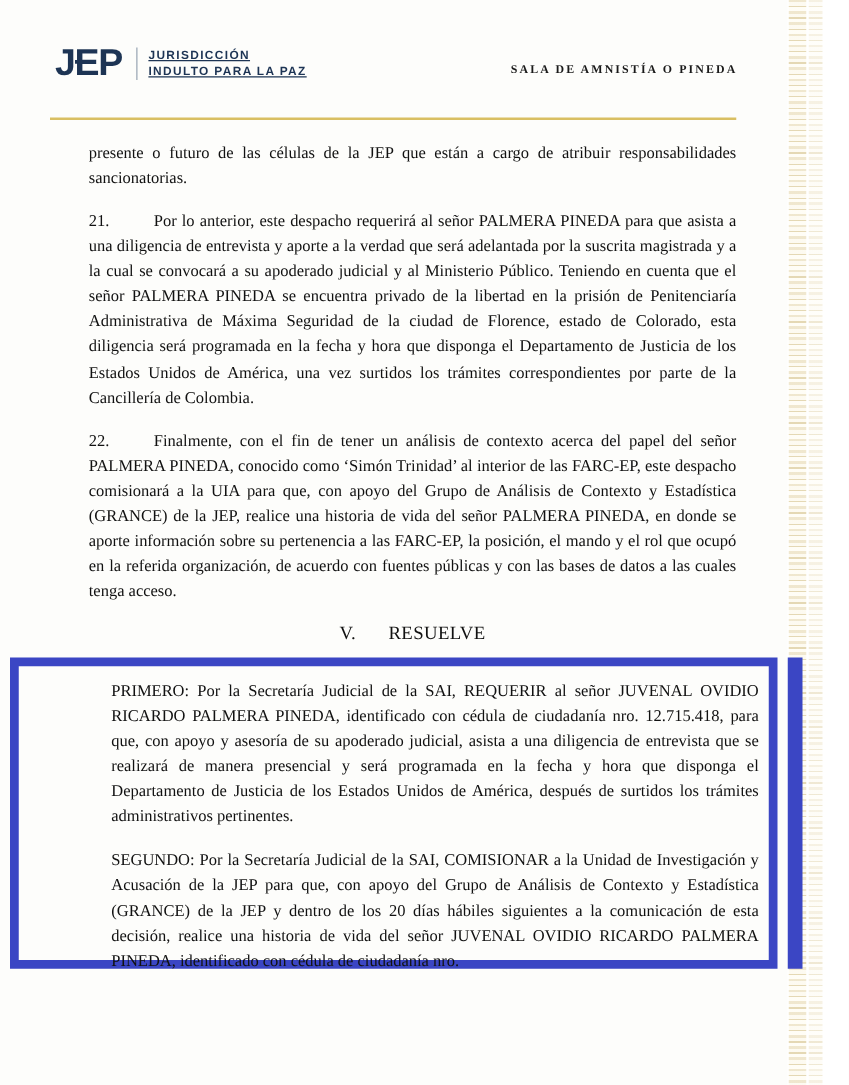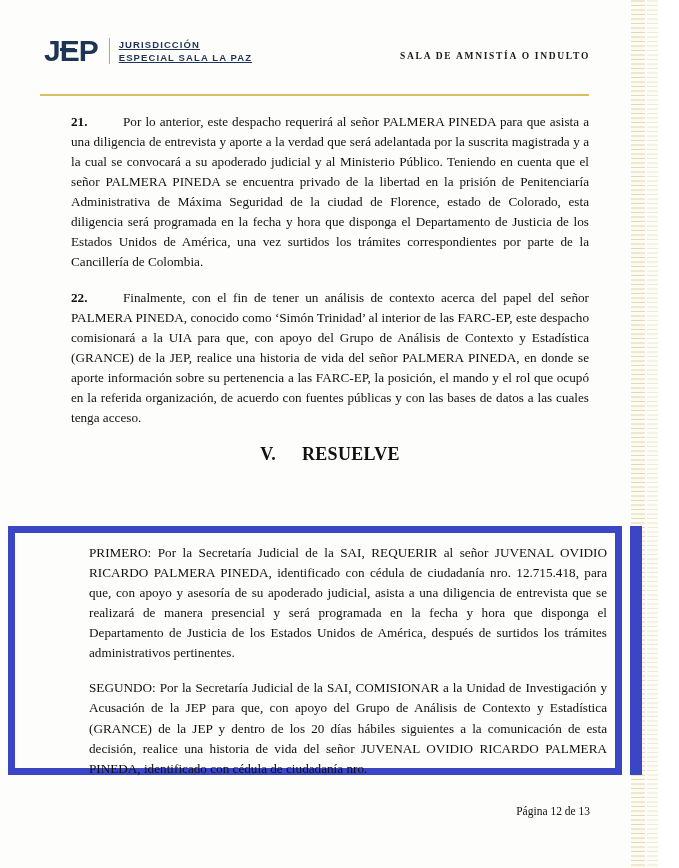--- a/index.html
+++ b/index.html
@@ -93,28 +93,28 @@
   }
   p.para {
     margin: 0 0 15px 0;
     font-size: 13.2px;
     line-height: 1.52;
     text-align: justify;
     text-justify: inter-word;
     hyphens: none;
   }
   p.para:last-child { margin-bottom: 4px; }
-  .num-indent { display: inline-block; width: 52px; font-weight: bold; }
+  .num-indent { display: inline-block; width: 52px; }
   b { font-weight: normal; }
 
   #resuelve {
     margin: 16px 0 0 0;
     text-align: center;
-    font-size: 18px;
-    font-weight: bold;
+    font-size: 15px;
+    font-weight: normal;
     letter-spacing: 0.3px;
   }
   #resuelve .rnum { margin-right: 26px; }
 
   
   #blue-box {
     position: absolute;
     left: 8px;
     top: 526px;
     width: 614px;
@@ -186,30 +186,33 @@
   <div id="header">
 
     <div id="logo-block">
       <span class="jep-mark">
         <span>JEP</span>
         <span class="jep-bar"></span>
       </span>
       <span class="logo-divider"></span>
       <span class="logo-words">
         <div>JURISDICCIÓN</div>
-        <div>ESPECIAL SALA LA PAZ</div>
+        <div>INDULTO PARA LA PAZ</div>
       </span>
     </div>
 
-    <div id="sala-title">SALA DE AMNISTÍA O INDULTO</div>
+    <div id="sala-title">SALA DE AMNISTÍA O PINEDA</div>
     <div id="gold-rule"></div>
   </div>
 
   <div id="content">
 
+    <p class="para">
+      <span>presente o futuro de las células de la JEP que están a cargo de atribuir responsabilidades sancionatorias.</span>
+    </p>
 
     <p class="para">
       <span class="num-indent">21.</span><span>Por lo anterior, este despacho requerirá al señor </span><b>PALMERA PINEDA</b><span> para que asista a una diligencia de entrevista y aporte a la verdad que será adelantada por la suscrita magistrada y a la cual se convocará a su apoderado judicial y al Ministerio Público. Teniendo en cuenta que el señor </span><b>PALMERA PINEDA</b><span> se encuentra privado de la libertad en la prisión de Penitenciaría Administrativa de Máxima Seguridad de la ciudad de Florence, estado de Colorado, esta diligencia será programada en la fecha y hora que disponga el Departamento de Justicia de los Estados Unidos de América, una vez surtidos los trámites correspondientes por parte de la Cancillería de Colombia.</span>
     </p>
 
     <p class="para">
       <span class="num-indent">22.</span><span>Finalmente, con el fin de tener un análisis de contexto acerca del papel del señor </span><b>PALMERA PINEDA</b><span>, conocido como ‘Simón Trinidad’ al interior de las FARC-EP, este despacho comisionará a la UIA para que, con apoyo del Grupo de Análisis de Contexto y Estadística (GRANCE) de la JEP, realice una historia de vida del señor </span><b>PALMERA PINEDA</b><span>, en donde se aporte información sobre su pertenencia a las FARC-EP, la posición, el mando y el rol que ocupó en la referida organización, de acuerdo con fuentes públicas y con las bases de datos a las cuales tenga acceso.</span>
     </p>
 
 
@@ -223,23 +226,20 @@
   <div id="box-content">
     <p class="para">
       <b>PRIMERO:</b><span> Por la Secretaría Judicial de la SAI, </span><b>REQUERIR</b><span> al señor </span><b>JUVENAL OVIDIO RICARDO PALMERA PINEDA</b><span>, identificado con cédula de ciudadanía nro. 12.715.418, para que, con apoyo y asesoría de su apoderado judicial, asista a una diligencia de entrevista que se realizará de manera presencial y será programada en la fecha y hora que disponga el Departamento de Justicia de los Estados Unidos de América, después de surtidos los trámites administrativos pertinentes.</span>
     </p>
 
     <p class="para">
       <b>SEGUNDO:</b><span> Por la Secretaría Judicial de la SAI, </span><b>COMISIONAR</b><span> a la Unidad de Investigación y Acusación de la JEP para que, con apoyo del Grupo de Análisis de Contexto y Estadística (GRANCE) de la JEP y dentro de los 20 días hábiles siguientes a la comunicación de esta decisión, realice una historia de vida del señor </span><b>JUVENAL OVIDIO RICARDO PALMERA PINEDA</b><span>, identificado con cédula de ciudadanía nro.</span>
     </p>
   </div>
 
-  <div id="footer">
-    <span>Página </span><b>12</b><span> de </span><b>13</b>
-  </div>
 
   <div id="stamp-strip">
     <div class="ribbon" id="ribbon-a"></div>
     <div class="ribbon" id="ribbon-b"></div>
     <div id="blue-tab"></div>
 
   </div>
 
 </div>
 

